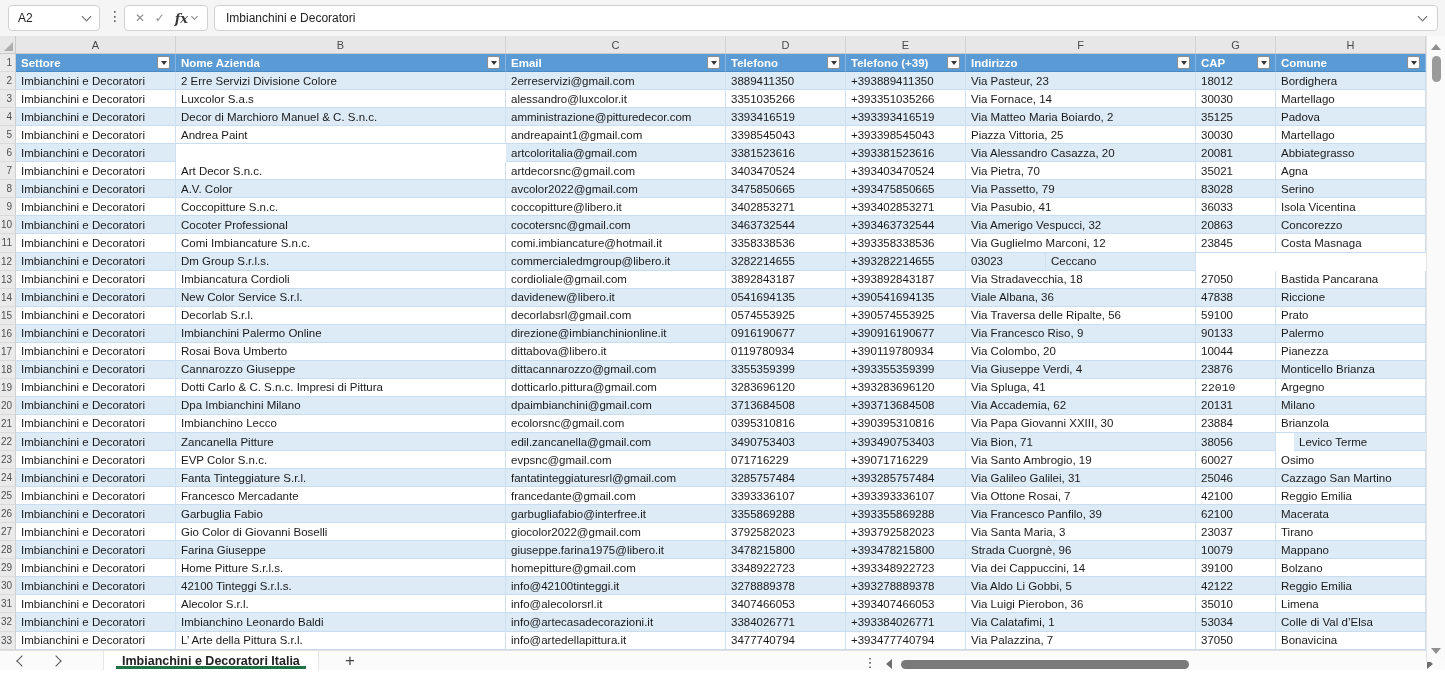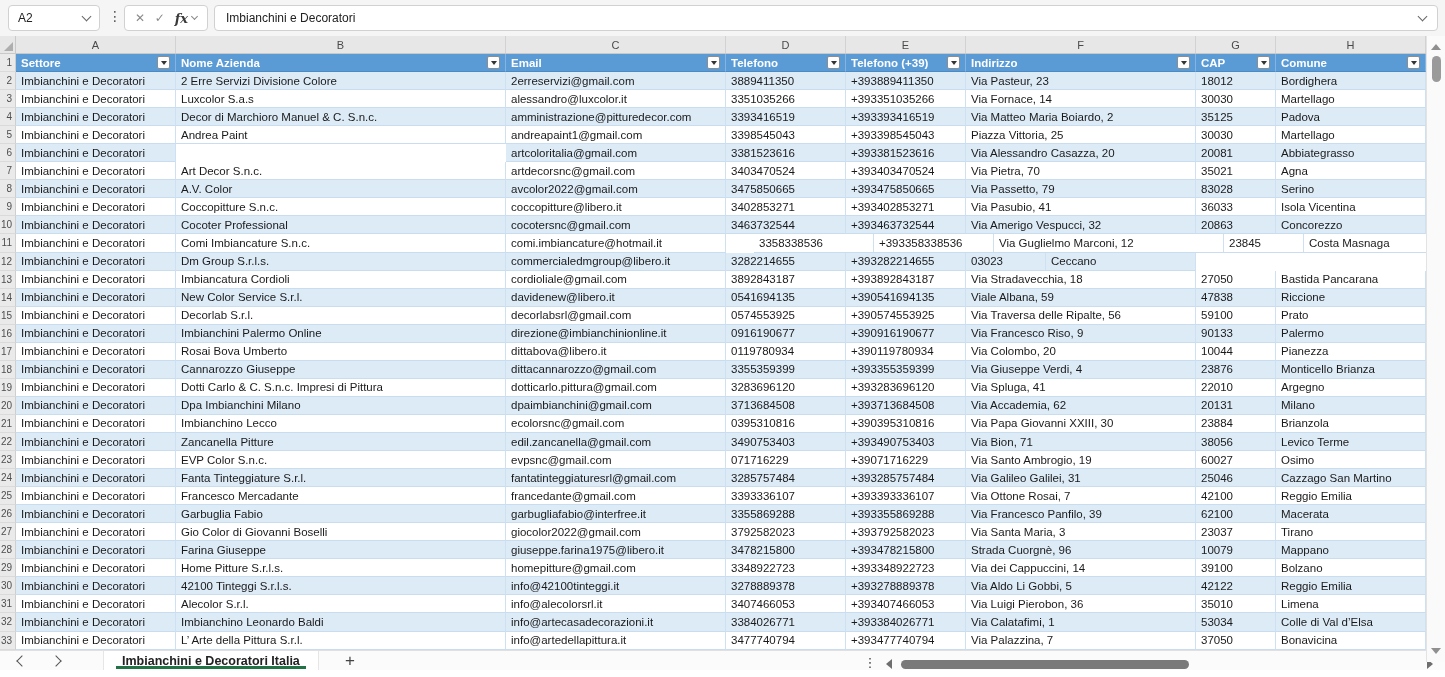--- a/index.html
+++ b/index.html
@@ -291,21 +291,21 @@
       <div class="cell" style="width: 120px;">+393463732544</div>
       <div class="cell" style="width: 230px;">Via Amerigo Vespucci, 32</div>
       <div class="cell" style="width: 80px;">20863</div>
       <div class="cell" style="width: 150px;">Concorezzo</div>
     </div>
     <div class="row">
       <div class="gutter">11</div>
       <div class="cell" style="width: 160px;">Imbianchini e Decoratori</div>
       <div class="cell" style="width: 330px;">Comi Imbiancature S.n.c.</div>
       <div class="cell" style="width: 220px;">comi.imbiancature@hotmail.it</div>
-      <div class="cell" style="width: 120px; margin-left: 28px;">3358338536</div>
+      <div class="cell" style="width: 120px;">3358338536</div>
       <div class="cell" style="width: 120px;">+393358338536</div>
       <div class="cell" style="width: 230px;">Via Guglielmo Marconi, 12</div>
       <div class="cell" style="width: 80px;">23845</div>
       <div class="cell" style="width: 150px;">Costa Masnaga</div>
     </div>
     <div class="row band">
       <div class="gutter">12</div>
       <div class="cell" style="width: 160px;">Imbianchini e Decoratori</div>
       <div class="cell" style="width: 330px;">Dm Group S.r.l.s.</div>
       <div class="cell" style="width: 220px;">commercialedmgroup@libero.it</div>
@@ -325,21 +325,21 @@
       <div class="cell" style="width: 80px;">27050</div>
       <div class="cell" style="width: 150px;">Bastida Pancarana</div>
     </div>
     <div class="row band">
       <div class="gutter">14</div>
       <div class="cell" style="width: 160px;">Imbianchini e Decoratori</div>
       <div class="cell" style="width: 330px;">New Color Service S.r.l.</div>
       <div class="cell" style="width: 220px;">davidenew@libero.it</div>
       <div class="cell" style="width: 120px;">0541694135</div>
       <div class="cell" style="width: 120px;">+390541694135</div>
-      <div class="cell" style="width: 230px;">Viale Albana, 59</div>
+      <div class="cell" style="width: 230px;">Viale Albana, 36</div>
       <div class="cell" style="width: 80px;">47838</div>
       <div class="cell" style="width: 150px;">Riccione</div>
     </div>
     <div class="row">
       <div class="gutter">15</div>
       <div class="cell" style="width: 160px;">Imbianchini e Decoratori</div>
       <div class="cell" style="width: 330px;">Decorlab S.r.l.</div>
       <div class="cell" style="width: 220px;">decorlabsrl@gmail.com</div>
       <div class="cell" style="width: 120px;">0574553925</div>
       <div class="cell" style="width: 120px;">+390574553925</div>
@@ -381,21 +381,21 @@
       <div class="cell" style="width: 150px;">Monticello Brianza</div>
     </div>
     <div class="row">
       <div class="gutter">19</div>
       <div class="cell" style="width: 160px;">Imbianchini e Decoratori</div>
       <div class="cell" style="width: 330px;">Dotti Carlo &amp; C. S.n.c. Impresi di Pittura</div>
       <div class="cell" style="width: 220px;">dotticarlo.pittura@gmail.com</div>
       <div class="cell" style="width: 120px;">3283696120</div>
       <div class="cell" style="width: 120px;">+393283696120</div>
       <div class="cell" style="width: 230px;">Via Spluga, 41</div>
-      <div class="cell" style="width: 80px;">22010</div>
+      <div class="cell" style="width: 80px; font-family: Liberation Mono, monospace;">22010</div>
       <div class="cell" style="width: 150px;">Argegno</div>
     </div>
     <div class="row band">
       <div class="gutter">20</div>
       <div class="cell" style="width: 160px;">Imbianchini e Decoratori</div>
       <div class="cell" style="width: 330px;">Dpa Imbianchini Milano</div>
       <div class="cell" style="width: 220px;">dpaimbianchini@gmail.com</div>
       <div class="cell" style="width: 120px;">3713684508</div>
       <div class="cell" style="width: 120px;">+393713684508</div>
       <div class="cell" style="width: 230px;">Via Accademia, 62</div>
@@ -415,21 +415,21 @@
     </div>
     <div class="row band">
       <div class="gutter">22</div>
       <div class="cell" style="width: 160px;">Imbianchini e Decoratori</div>
       <div class="cell" style="width: 330px;">Zancanella Pitture</div>
       <div class="cell" style="width: 220px;">edil.zancanella@gmail.com</div>
       <div class="cell" style="width: 120px;">3490753403</div>
       <div class="cell" style="width: 120px;">+393490753403</div>
       <div class="cell" style="width: 230px;">Via Bion, 71</div>
       <div class="cell" style="width: 80px;">38056</div>
-      <div class="cell" style="width: 150px;">Levico Terme</div>
+      <div class="cell" style="width: 150px; margin-left: 18px;">Levico Terme</div>
     </div>
     <div class="row">
       <div class="gutter">23</div>
       <div class="cell" style="width: 160px;">Imbianchini e Decoratori</div>
       <div class="cell" style="width: 330px;">EVP Color S.n.c.</div>
       <div class="cell" style="width: 220px;">evpsnc@gmail.com</div>
       <div class="cell" style="width: 120px;">071716229</div>
       <div class="cell" style="width: 120px;">+39071716229</div>
       <div class="cell" style="width: 230px;">Via Santo Ambrogio, 19</div>
       <div class="cell" style="width: 80px;">60027</div>

